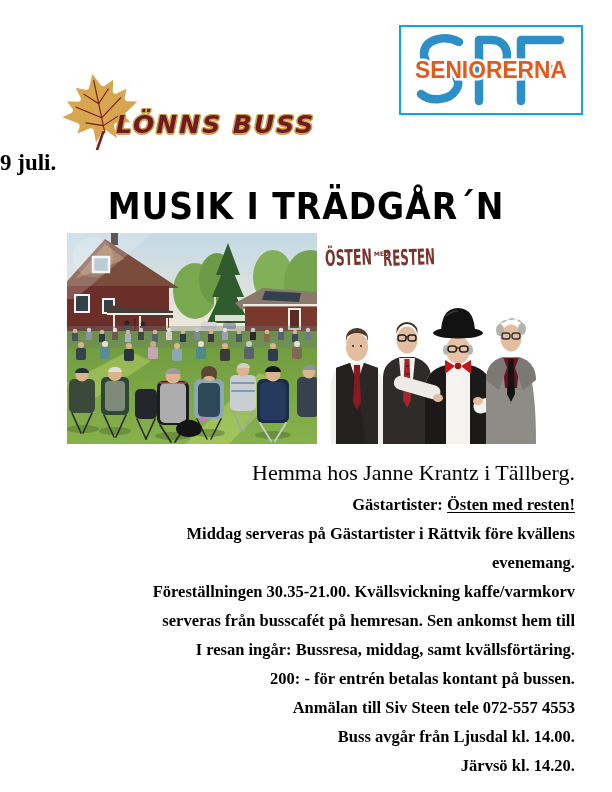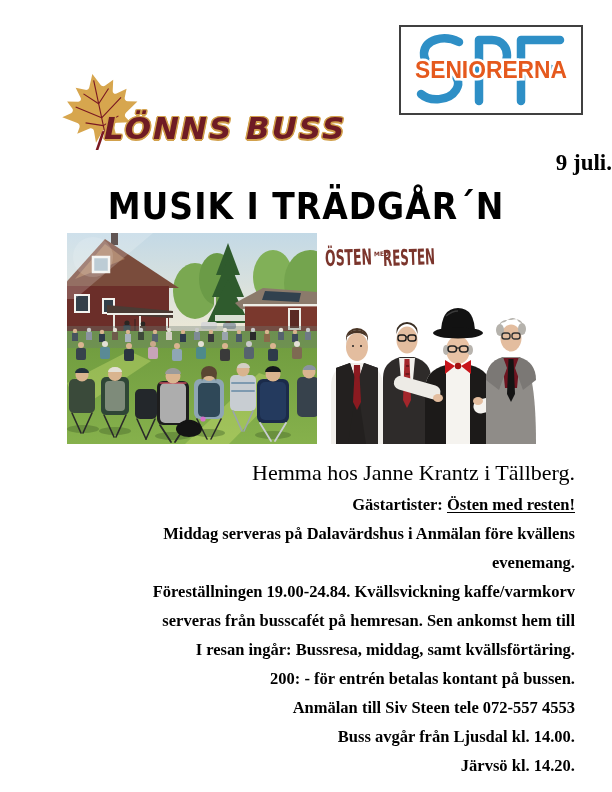--- a/index.html
+++ b/index.html
@@ -4,37 +4,37 @@
 <style>
   html,body{margin:0;padding:0;background:#888;}
   .page{
     position:relative;width:612px;height:792px;background:#ffffff;
     margin:0 auto;overflow:hidden;
     font-family:"Liberation Serif", serif;color:#000;
   }
   
   .spf-logo{
     position:absolute;left:399px;top:25px;width:184px;height:90px;
-    border:2px solid #404040;background:#fff;box-sizing:border-box;
+    border:2px solid #0ea5e9;background:#fff;box-sizing:border-box;
   }
   .spf-logo svg{display:block;width:100%;height:100%;}
   
   .lonns-logo{position:absolute;left:58px;top:70px;width:260px;height:85px;}
   .lonns-leaf{position:absolute;left:0;top:0;width:84px;height:80px;}
   .lonns-text{
-    position:absolute;left:46px;top:40px;
+    position:absolute;left:58px;top:40px;
     font-family:"DejaVu Sans", sans-serif;font-weight:bold;font-style:italic;
-    font-size:31px;letter-spacing:2px;color:#6E1B24;white-space:nowrap;
+    font-size:25px;letter-spacing:2px;color:#6E1B24;white-space:nowrap;
     text-shadow:
       -1.5px 0 #D2A14C, 1.5px 0 #D2A14C, 0 -1.5px #D2A14C, 0 1.5px #D2A14C,
       -1px -1px #D2A14C, 1px 1px #D2A14C, -1px 1px #D2A14C, 1px -1px #D2A14C;
   }
   
   .date-line{
-    position:absolute;left:0;top:150px;width:612px;text-align:right;
+    position:absolute;left:0;top:150px;width:612px;text-align:left;
     font-size:23px;font-weight:bold;
   }
   .main-title{
     position:absolute;left:0;top:184px;width:612px;text-align:center;
     font-family:"DejaVu Sans", sans-serif;font-weight:bold;font-size:33px;
     letter-spacing:1px;transform:scaleY(1.12);transform-origin:top center;
     white-space:nowrap;
   }
   
   .photo-left{position:absolute;left:67px;top:233px;width:250px;height:211px;}
@@ -352,23 +352,23 @@
         <ellipse cx="11" cy="99" rx="4" ry="6" fill="#B5B2AC"></ellipse>
         <rect x="-9" y="103" width="8" height="6" rx="2.5" fill="none" stroke="#333" stroke-width="1.4"></rect>
         <rect x="1" y="103" width="8" height="6" rx="2.5" fill="none" stroke="#333" stroke-width="1.4"></rect>
       </g>
     </svg>
   </div>
 
   <div class="body-text">
     <div class="body-heading">Hemma hos Janne Krantz i Tällberg.</div>
     <div class="body-line"><span>Gästartister: </span><span class="u">Östen med resten!</span><span></span></div>
-    <div class="body-line"><span>Middag serveras på Dalavärdshus i Anmälan före kvällens</span></div>
+    <div class="body-line"><span>Middag serveras på Gästartister i Rättvik före kvällens</span></div>
     <div class="body-line"><span>evenemang.</span></div>
-    <div class="body-line"><span>Föreställningen 19.00-24.84. Kvällsvickning kaffe/varmkorv</span></div>
+    <div class="body-line"><span>Föreställningen 30.35-21.00. Kvällsvickning kaffe/varmkorv</span></div>
     <div class="body-line"><span>serveras från busscafét på hemresan. Sen ankomst hem till</span></div>
     <div class="body-line"><span>I resan ingår: Bussresa, middag, samt kvällsförtäring.</span></div>
     <div class="body-line"><span>200: - för entrén betalas kontant på bussen.</span></div>
     <div class="body-line"><span>Anmälan till Siv Steen tele 072-557 4553</span></div>
     <div class="body-line"><span>Buss avgår från Ljusdal kl. 14.00.</span></div>
     <div class="body-line"><span>Järvsö kl. 14.20.</span></div>
   </div>
 
 </div>
 

